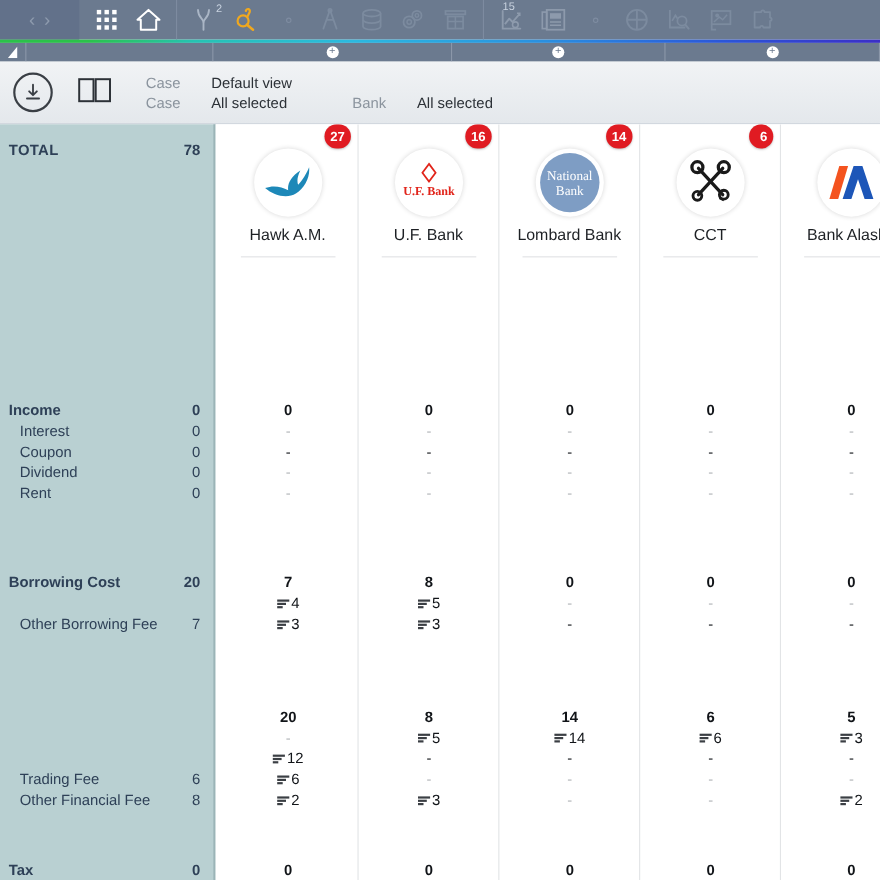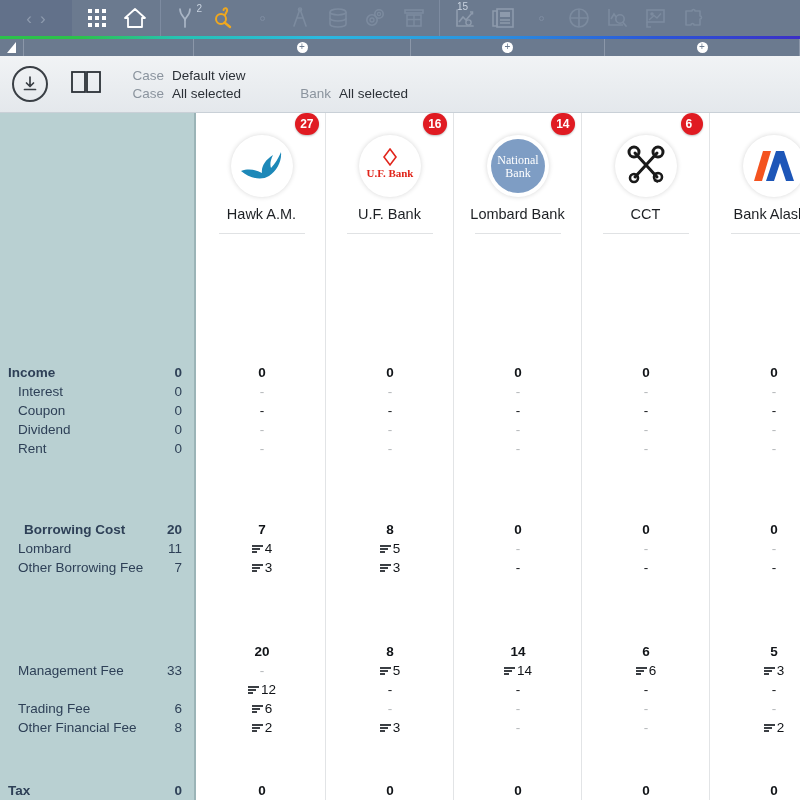--- a/index.html
+++ b/index.html
@@ -92,21 +92,21 @@
     flex: 0 0 auto;
   }
   .hdr-icon-book { margin-left: 22px; flex: 0 0 auto; }
   .hdr-fields { margin-left: 28px; display: flex; flex-direction: column;
                 justify-content: center; gap: 3px; }
   .hdr-row { display: flex; align-items: baseline; }
   .hdr-label {
     color: #8b949e; font-size: 13.5px; text-align: right;
     width: 34px; margin-right: 8px;
   }
-  .hdr-value { color: #2c3137; font-size: 13.5px; }
+  .hdr-value { color: #2c3137; font-size: 13.5px; margin-left: 20px; }
   .hdr-spacer { width: 56px; }
 
   
   .body {
     position: absolute; top: 113px; left: 0; width: 800px; height: 687px;
     display: flex;
   }
 
   
   .leftpane {
@@ -152,21 +152,21 @@
     background: #ffffff;
     box-shadow: 0 0 5px rgba(0,0,0,0.16);
     display: flex; align-items: center; justify-content: center;
     overflow: hidden;
   }
   .badge {
     position: absolute; top: -22px; right: -26px;
     min-width: 22px; height: 22px; padding: 0 5px;
     border-radius: 11px; background: #e01b22; color: #ffffff;
     font-size: 12px; font-weight: bold; line-height: 22px;
-    text-align: left;
+    text-align: right;
     box-shadow: 0 1px 2px rgba(0,0,0,0.25);
   }
   .col-title {
     margin-top: 9px; font-size: 14.5px; color: #1d2024;
     white-space: nowrap;
   }
   .col-underline {
     margin-top: 11px; width: 86px; height: 1px; background: #e0e2e4;
   }
   .cell {
@@ -365,55 +365,51 @@
         <span class="hdr-value">All selected</span>
         <span class="hdr-spacer"></span>
         <span class="hdr-label">Bank</span>
         <span class="hdr-value">All selected</span>
       </div>
     </div>
   </div>
 
   <div class="body">
     <div class="leftpane" id="leftpane">
+        <div class="lp-row total" style="top: 14px;">
+          <span class="lp-name">TOTAL</span>
+          <span class="lp-val">78</span>
+        </div>
         <div class="lp-row group" style="top: 250px;">
           <span class="lp-name">Income</span>
           <span class="lp-val">0</span>
         </div>
         <div class="lp-row child" style="top: 269px;">
           <span class="lp-name">Interest</span>
           <span class="lp-val">0</span>
         </div>
         <div class="lp-row child" style="top: 288px;">
           <span class="lp-name">Coupon</span>
           <span class="lp-val">0</span>
         </div>
         <div class="lp-row child" style="top: 307px;">
           <span class="lp-name">Dividend</span>
           <span class="lp-val">0</span>
         </div>
         <div class="lp-row child" style="top: 326px;">
           <span class="lp-name">Rent</span>
           <span class="lp-val">0</span>
         </div>
-        <div class="lp-row group" style="top: 407px; padding-left: 16px;">
+        <div class="lp-row group" style="top: 407px;">
           <span class="lp-name">Borrowing Cost</span>
           <span class="lp-val">20</span>
-        </div>
-        <div class="lp-row child" style="top: 426px;">
-          <span class="lp-name">Lombard</span>
-          <span class="lp-val">11</span>
         </div>
         <div class="lp-row child" style="top: 445px;">
           <span class="lp-name">Other Borrowing Fee</span>
           <span class="lp-val">7</span>
-        </div>
-        <div class="lp-row child" style="top: 548px;">
-          <span class="lp-name">Management Fee</span>
-          <span class="lp-val">33</span>
         </div>
         <div class="lp-row child" style="top: 586px;">
           <span class="lp-name">Trading Fee</span>
           <span class="lp-val">6</span>
         </div>
         <div class="lp-row child" style="top: 605px;">
           <span class="lp-name">Other Financial Fee</span>
           <span class="lp-val">8</span>
         </div>
         <div class="lp-row group" style="top: 668px;">

